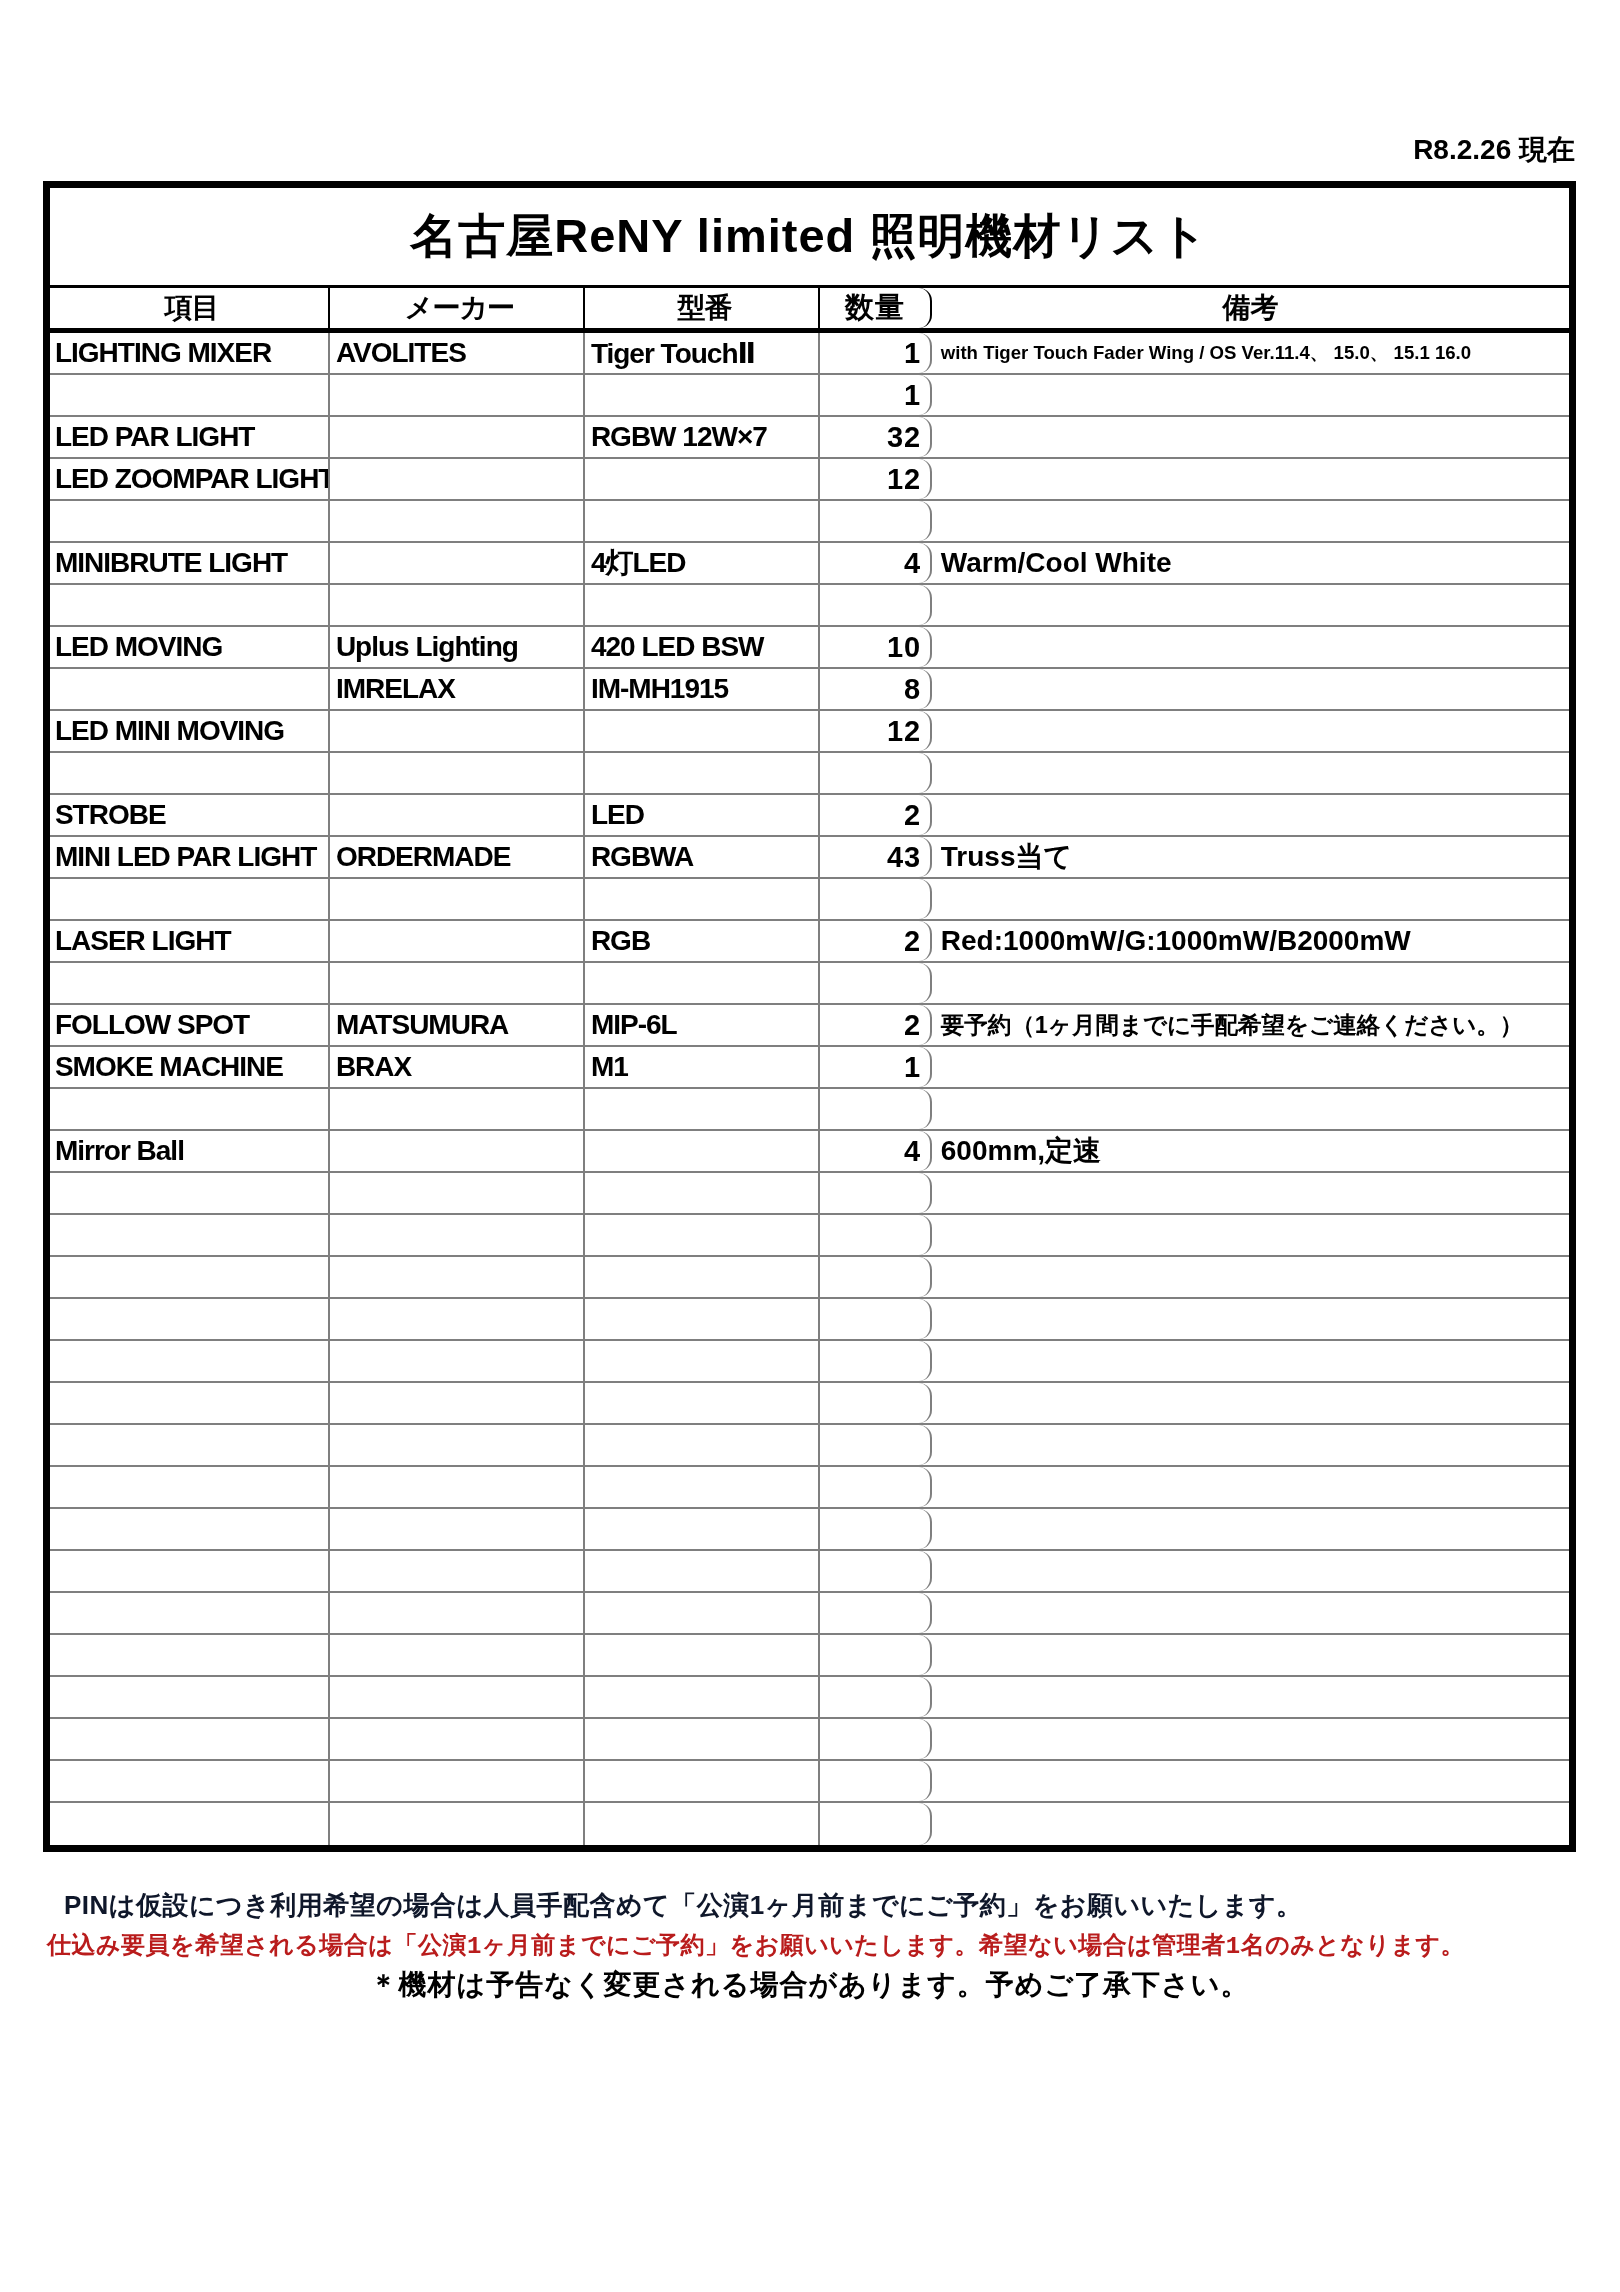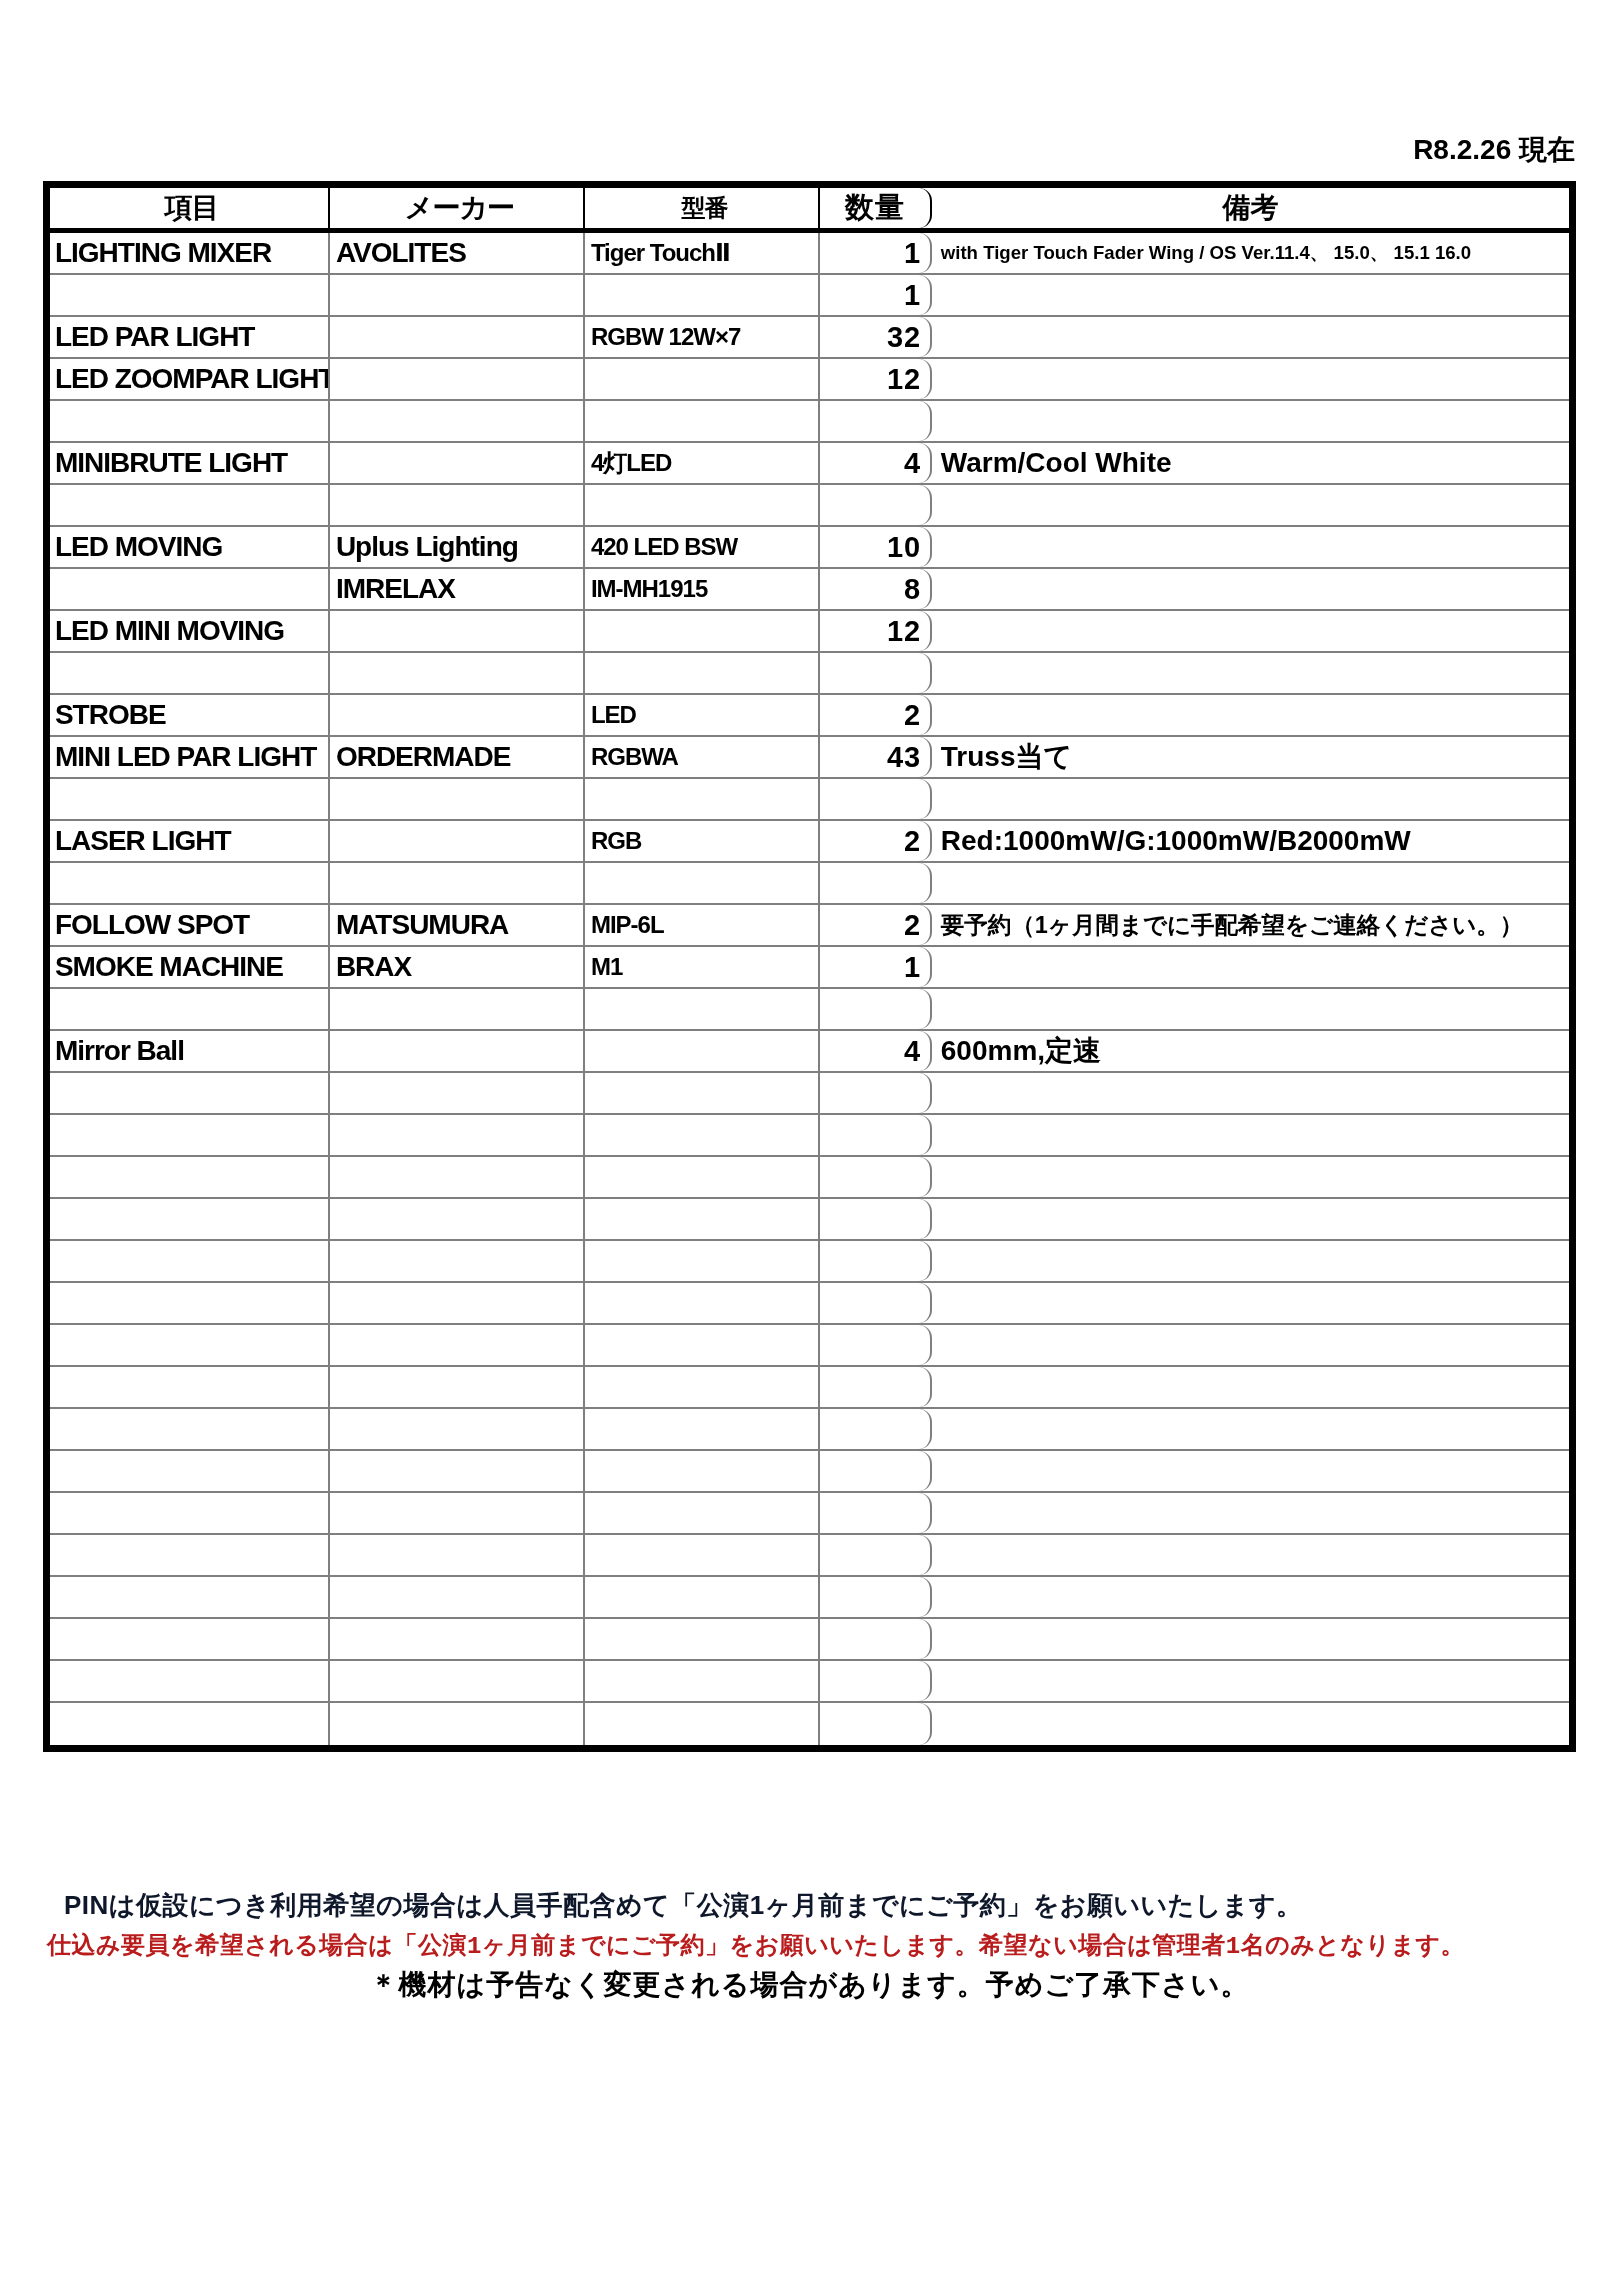--- a/index.html
+++ b/index.html
@@ -49,21 +49,21 @@
   }
   .data-row:last-child{border-bottom:none;}
   .cell{
     display:flex;align-items:center;
     border-right:2.9px solid #7f7f7f;
     box-sizing:border-box;
     overflow:hidden;white-space:nowrap;
   }
   .c1{width:280px;padding-left:4.9px;font-size:28px;letter-spacing:-1px;}
   .c2{width:255px;padding-left:5.9px;font-size:28px;letter-spacing:-1px;}
-  .c3{width:235px;padding-left:5.9px;font-size:24px;letter-spacing:-1px;}
+  .c3{width:235px;padding-left:5.9px;font-size:28px;letter-spacing:-1px;}
   .c4{width:112px;justify-content:flex-end;padding-right:8.8px;font-size:29px;letter-spacing:1px;border-radius:13px;}
   .c5{flex:1;border-right:none;padding-left:8.8px;font-size:28px;}
   .note-small .c5{font-size:18.6px;letter-spacing:0;}
   .note-medium .c5{font-size:23.5px;}
   .footer-red1{
     position:absolute;left:64px;top:1888px;
     color:#0f172a;font-size:26px;letter-spacing:0.5px;
   }
   .footer-red2{
     position:absolute;left:47px;top:1929px;
@@ -75,20 +75,21 @@
   }
 </style>
 </head>
 <body>
 
 <div class="page">
 
   <div class="date-stamp">R8.2.26 現在</div>
 
   <div class="table-box">
+    <div class="title-row">名古屋ReNY limited 照明機材リスト</div>
 
     <div class="header-row">
       <div class="header-cell c1">項目</div>
       <div class="header-cell c2">メーカー</div>
       <div class="header-cell c3">型番</div>
       <div class="header-cell c4" style="justify-content:center;padding-right:0;">数量</div>
       <div class="header-cell c5" style="justify-content:center;padding-left:0;border-right:none;">備考</div>
     </div>
 
     <div>

